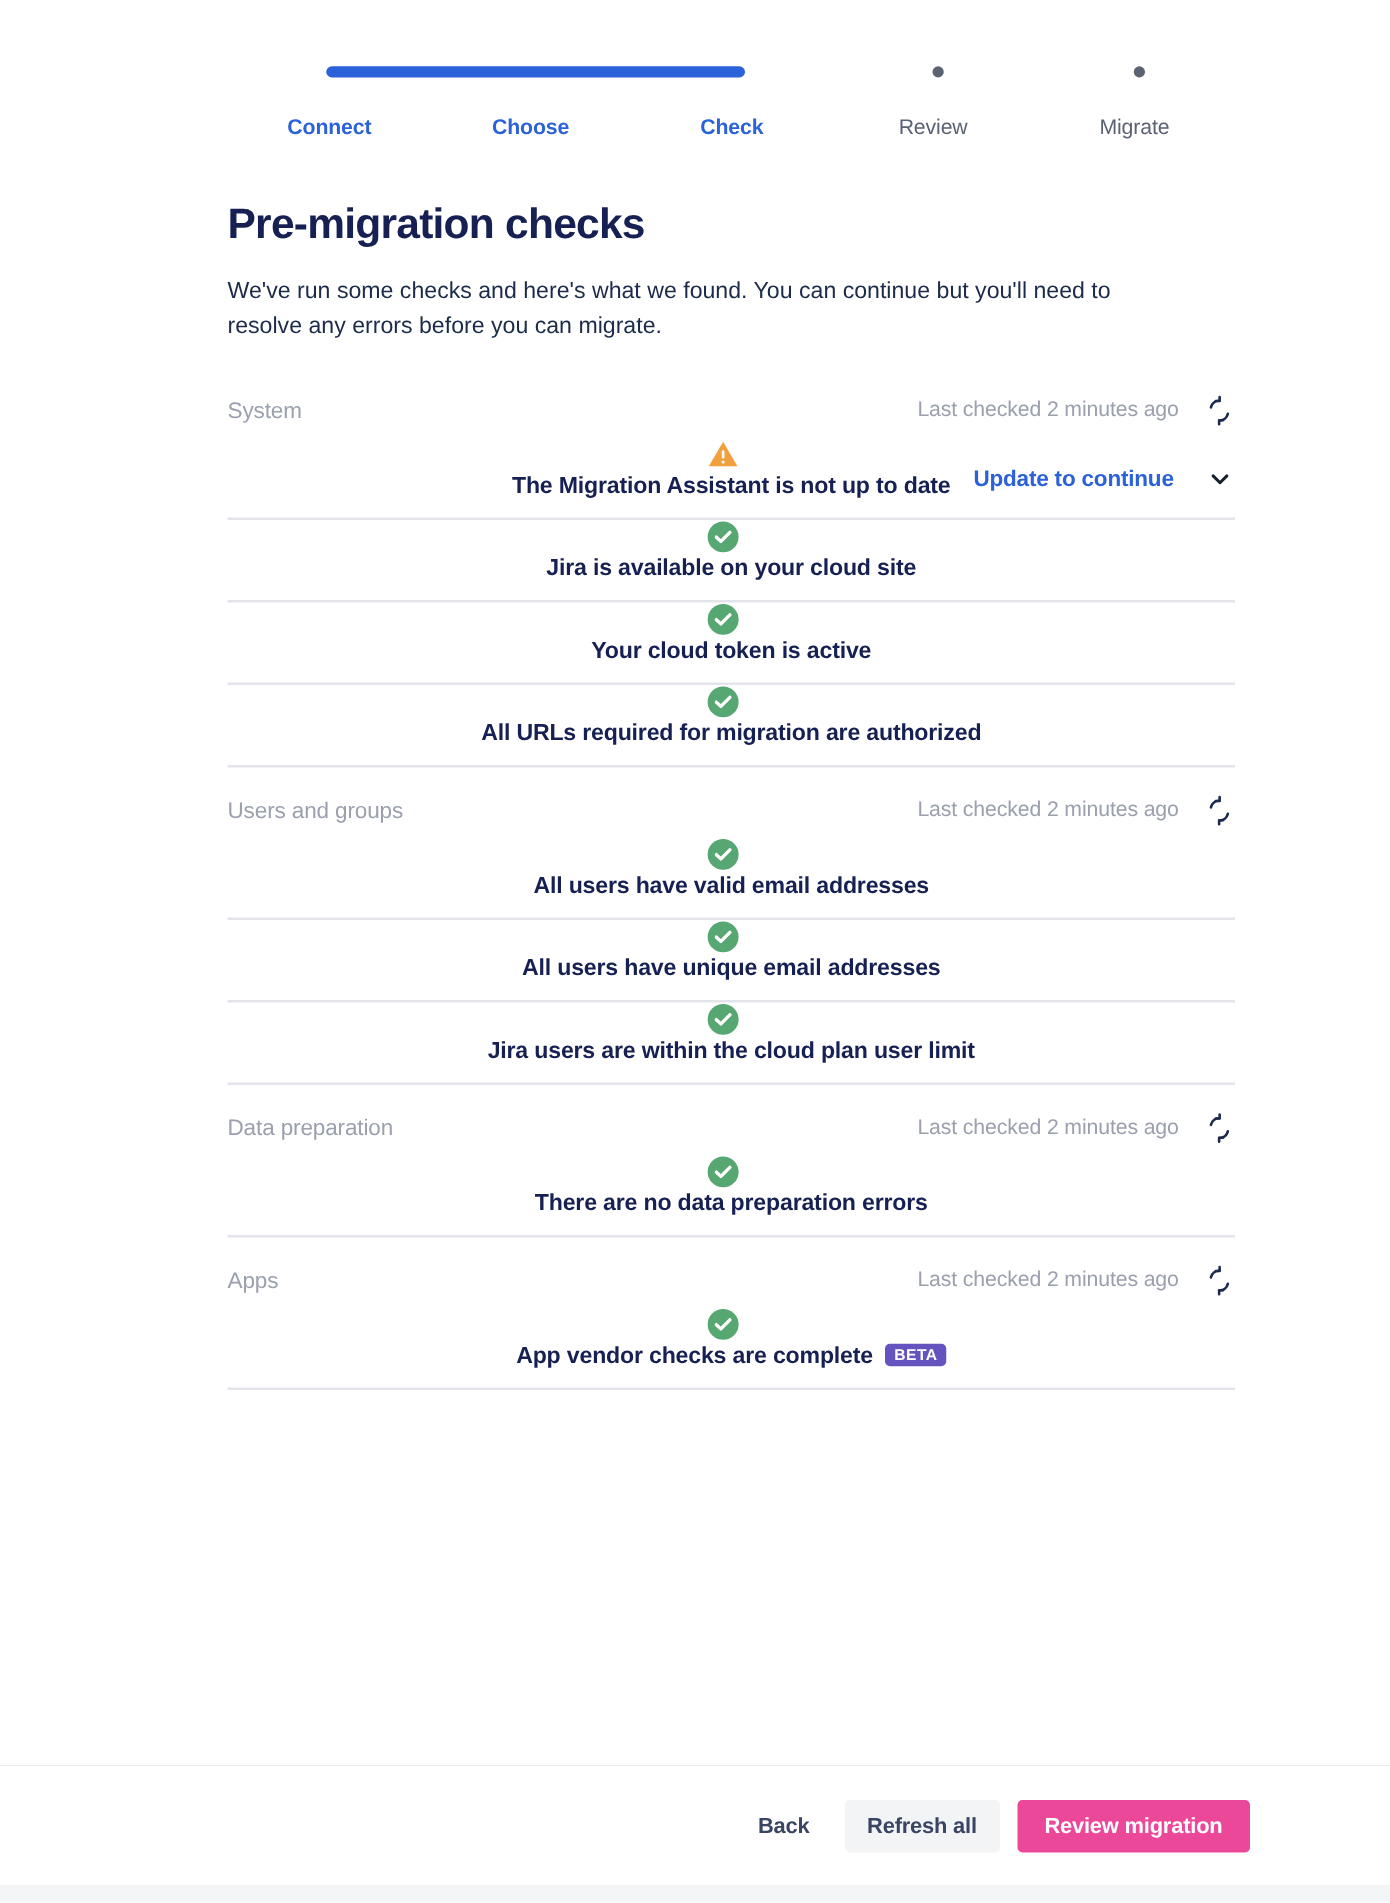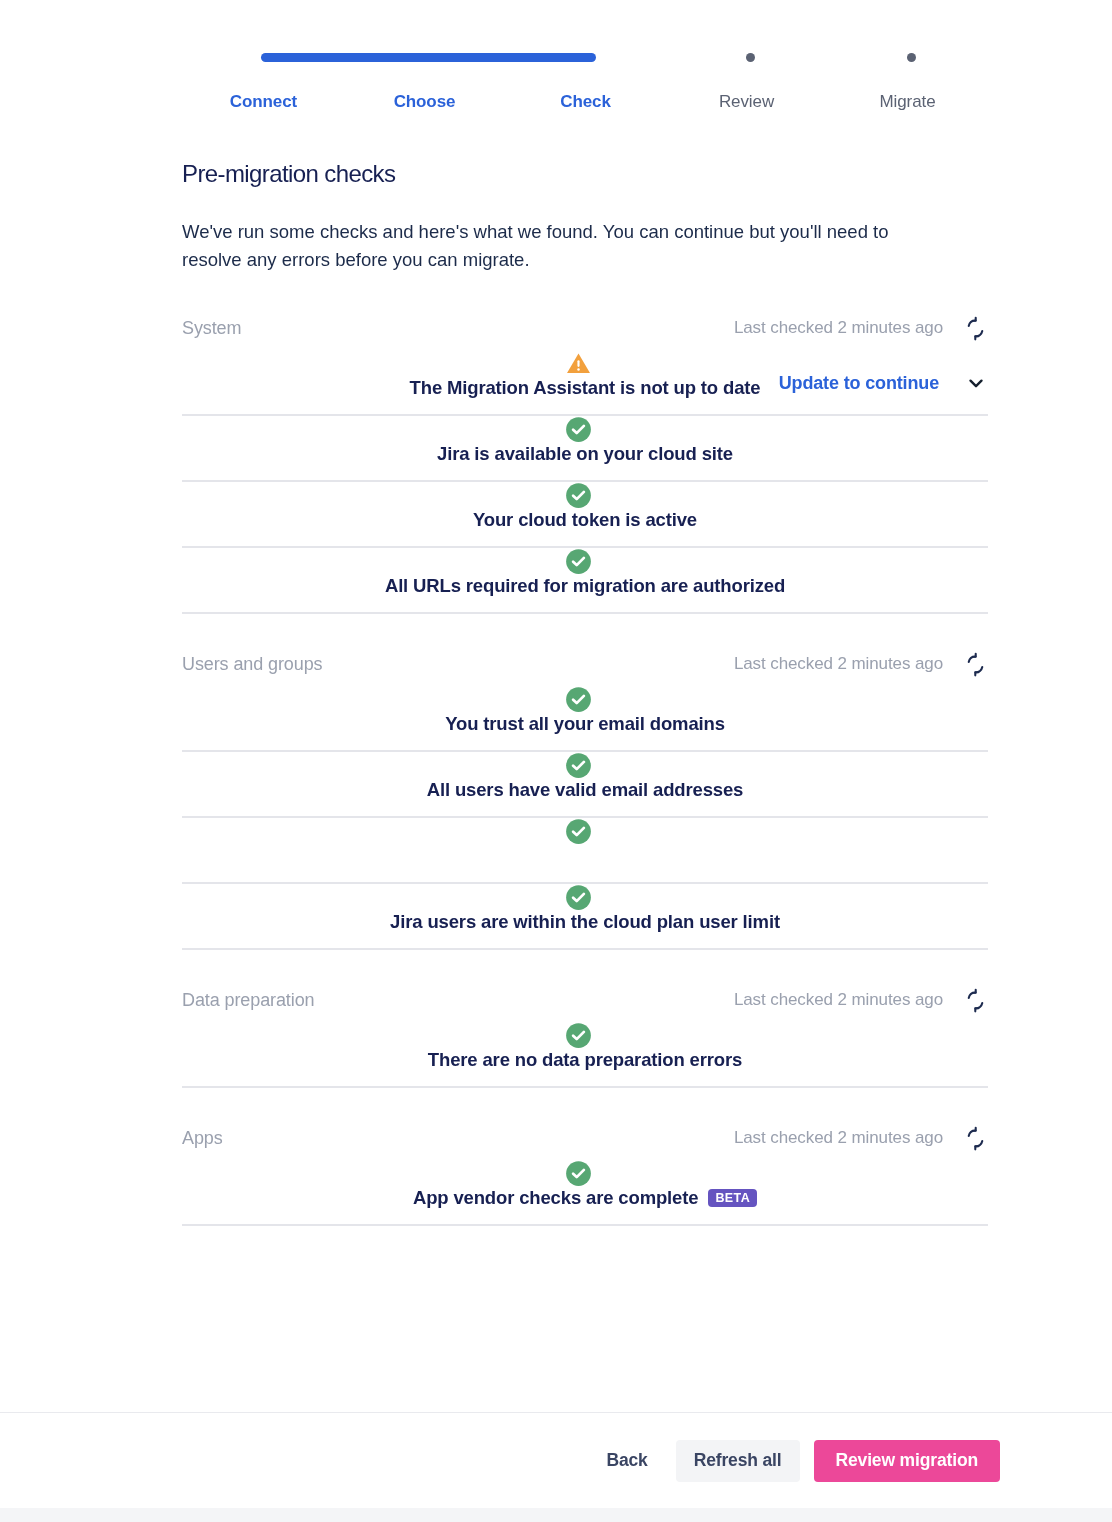--- a/index.html
+++ b/index.html
@@ -71,43 +71,43 @@
   .stepper-label.inactive {
     color: #5b6273;
     font-weight: 400;
   }
 
   
   .page-title {
     position: absolute;
     left: 182px;
     top: 160px;
-    font-size: 24px;
-    font-weight: 400;
+    font-size: 34px;
+    font-weight: 700;
     letter-spacing: -0.6px;
     color: #172052;
   }
   .page-desc {
     position: absolute;
     left: 182px;
     top: 218px;
     width: 770px;
     font-size: 18.5px;
     line-height: 28px;
     color: #1c2b4a;
   }
 
   
   .content {
     position: absolute;
     left: 182px;
     top: 306px;
     width: 806px;
   }
-  .section { margin-bottom: 28px; }
+  .section { margin-bottom: 12px; }
   .section:last-child { margin-bottom: 0; }
 
   .section-head {
     position: relative;
     height: 44px;
     display: flex;
     align-items: center;
   }
   .section-title {
     font-size: 18px;
@@ -388,41 +388,33 @@
           </div>
         </div>
         <div class="check-row">
           <span class="status-icon">
             <svg width="27" height="27" viewBox="0 0 24 24" aria-hidden="true">
               <circle cx="12" cy="12" r="11" fill="#57a773"></circle>
               <path d="M7.2 12.2 L10.4 15.2 L16.8 8.8" fill="none" stroke="#ffffff" stroke-width="2.4" stroke-linecap="round" stroke-linejoin="round"></path>
             </svg>
           </span>
           <div class="check-label">
-            <span>You trust all your email domains</span>
-          </div>
-        </div>
-        <div class="check-row">
-          <span class="status-icon">
-            <svg width="27" height="27" viewBox="0 0 24 24" aria-hidden="true">
-              <circle cx="12" cy="12" r="11" fill="#57a773"></circle>
-              <path d="M7.2 12.2 L10.4 15.2 L16.8 8.8" fill="none" stroke="#ffffff" stroke-width="2.4" stroke-linecap="round" stroke-linejoin="round"></path>
-            </svg>
-          </span>
-          <div class="check-label">
             <span>All users have valid email addresses</span>
           </div>
         </div>
         <div class="check-row">
           <span class="status-icon">
             <svg width="27" height="27" viewBox="0 0 24 24" aria-hidden="true">
               <circle cx="12" cy="12" r="11" fill="#57a773"></circle>
               <path d="M7.2 12.2 L10.4 15.2 L16.8 8.8" fill="none" stroke="#ffffff" stroke-width="2.4" stroke-linecap="round" stroke-linejoin="round"></path>
             </svg>
           </span>
+          <div class="check-label">
+            <span>All users have unique email addresses</span>
+          </div>
         </div>
         <div class="check-row">
           <span class="status-icon">
             <svg width="27" height="27" viewBox="0 0 24 24" aria-hidden="true">
               <circle cx="12" cy="12" r="11" fill="#57a773"></circle>
               <path d="M7.2 12.2 L10.4 15.2 L16.8 8.8" fill="none" stroke="#ffffff" stroke-width="2.4" stroke-linecap="round" stroke-linejoin="round"></path>
             </svg>
           </span>
           <div class="check-label">
             <span>Jira users are within the cloud plan user limit</span>

